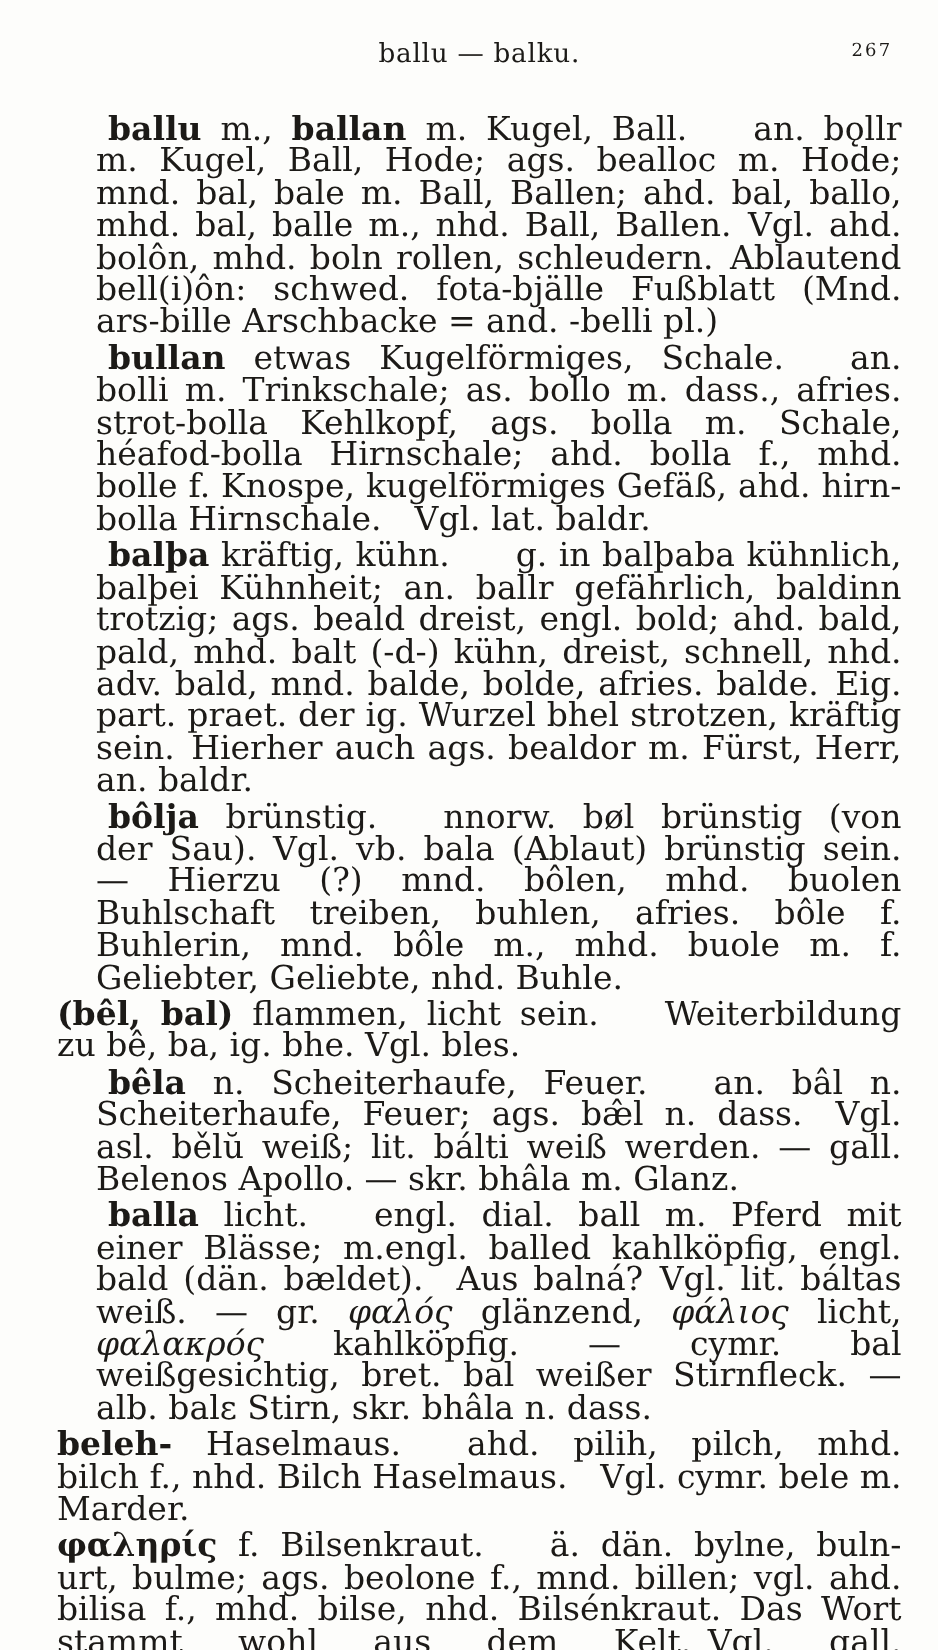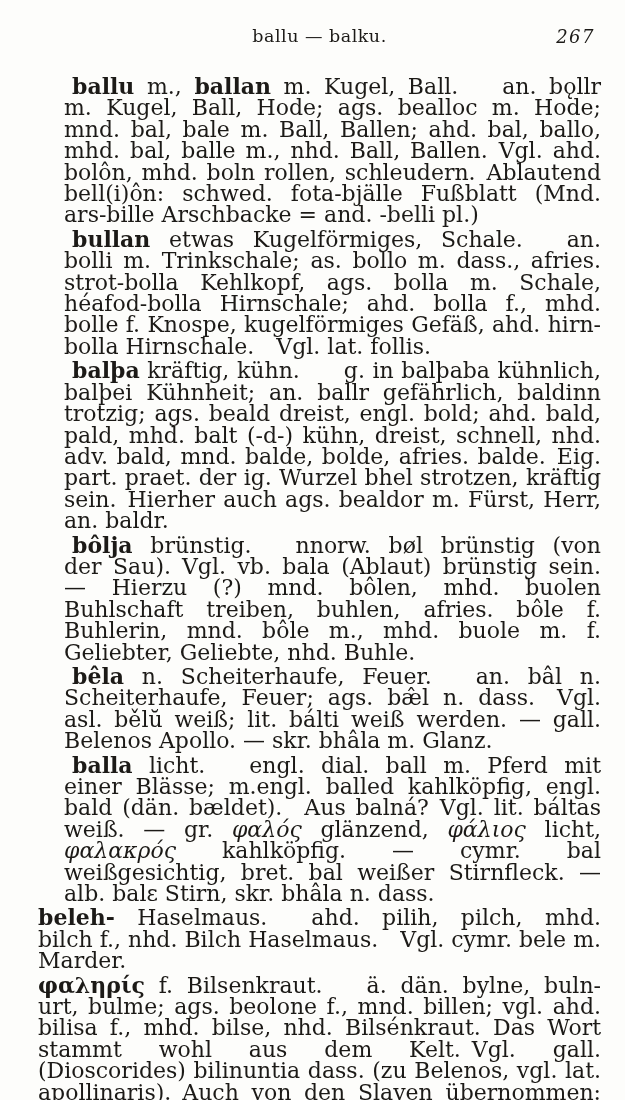--- a/index.html
+++ b/index.html
@@ -9,40 +9,41 @@
     width:625px; height:1100px; overflow:hidden;
     background:var(--paper); color:var(--ink);
     font-family:"DejaVu Serif", serif;
   }
   .page { width:625px; height:782px; padding:26px 24px 0 38px; }
   .running-head { position:relative; height:26px; }
   .head-title {
     text-align:center; font-size:17.5px; letter-spacing:0.5px;
   }
   .page-num {
-    position:absolute; right:6px; top:0; font-size:18px; letter-spacing:1.5px;font-style:italic;
+    position:absolute; right:6px; top:0; font-size:12px; letter-spacing:1.5px;
   }
   .body-text { margin-top:24px; font-size:22px; line-height:21.4px; text-align:justify; }
   p.entry { margin:3px 0; }
   p.entry.sub { margin-left:26px; text-indent:8px; }
   p.entry.main { margin-left:0; text-indent:0; }
   .hw { font-weight:bold; }
   .greek { font-style:italic; }
 </style>
 </head>
 <body>
 
 <div class="page">
   <div class="running-head">
     <div class="head-title">ballu — balku.</div>
     <div class="page-num">267</div>
   </div>
   <div class="body-text">
       <p class="entry sub"><span class="hw">ballu</span><span> m., </span><span class="hw">ballan</span><span> m. Kugel, Ball.  an. bǫllr m. Kugel, Ball, Hode; ags. bealloc m. Hode; mnd. bal, bale m. Ball, Ballen; ahd. bal, ballo, mhd. bal, balle m., nhd. Ball, Ballen. Vgl. ahd. bolôn, mhd. boln rollen, schleudern. Ablautend bell(i)ôn: schwed. fota-bjälle Fußblatt (Mnd. ars-bille Arschbacke = and. -belli pl.)</span></p>
-      <p class="entry sub"><span class="hw">bullan</span><span> etwas Kugelförmiges, Schale.  an. bolli m. Trinkschale; as. bollo m. dass., afries. strot-bolla Kehlkopf, ags. bolla m. Schale, héafod-bolla Hirnschale; ahd. bolla f., mhd. bolle f. Knospe, kugelförmiges Gefäß, ahd. hirn-bolla Hirnschale. Vgl. lat. follis.</span></p>
+      <p class="entry sub"><span class="hw">bullan</span><span> etwas Kugelförmiges, Schale.  an. bolli m. Trinkschale; as. bollo m. dass., afries. strot-bolla Kehlkopf, ags. bolla m. Schale, héafod-bolla Hirnschale; ahd. bolla f., mhd. bolle f. Knospe, kugelförmiges Gefäß, ahd. hirn-bolla Hirnschale. Vgl. lat. baldr.</span></p>
       <p class="entry sub"><span class="hw">balþa</span><span> kräftig, kühn.  g. in balþaba kühnlich, balþei Kühnheit; an. ballr gefährlich, baldinn trotzig; ags. beald dreist, engl. bold; ahd. bald, pald, mhd. balt (-d-) kühn, dreist, schnell, nhd. adv. bald, mnd. balde, bolde, afries. balde. Eig. part. praet. der ig. Wurzel bhel strotzen, kräftig sein. Hierher auch ags. bealdor m. Fürst, Herr, an. baldr.</span></p>
       <p class="entry sub"><span class="hw">bôlja</span><span> brünstig.  nnorw. bøl brünstig (von der Sau). Vgl. vb. bala (Ablaut) brünstig sein. — Hierzu (?) mnd. bôlen, mhd. buolen Buhlschaft treiben, buhlen, afries. bôle f. Buhlerin, mnd. bôle m., mhd. buole m. f. Geliebter, Geliebte, nhd. Buhle.</span></p>
+      <p class="entry main"><span class="hw">(bêl, bal)</span><span> flammen, licht sein.  Weiterbildung zu bê, ba, ig. bhe. Vgl. bles.</span></p>
       <p class="entry sub"><span class="hw">bêla</span><span> n. Scheiterhaufe, Feuer.  an. bâl n. Scheiterhaufe, Feuer; ags. bæ̂l n. dass. Vgl. asl. bělŭ weiß; lit. bálti weiß werden. — gall. Belenos Apollo. — skr. bhâla m. Glanz.</span></p>
       <p class="entry sub"><span class="hw">balla</span><span> licht.  engl. dial. ball m. Pferd mit einer Blässe; m.engl. balled kahlköpfig, engl. bald (dän. bældet). Aus balná? Vgl. lit. báltas weiß. — gr. </span><span class="greek">φαλός</span><span> glänzend, </span><span class="greek">φάλιος</span><span> licht, </span><span class="greek">φαλακρός</span><span> kahlköpfig. — cymr. bal weißgesichtig, bret. bal weißer Stirnfleck. — alb. balε Stirn, skr. bhâla n. dass.</span></p>
       <p class="entry main"><span class="hw">beleh-</span><span> Haselmaus.  ahd. pilih, pilch, mhd. bilch f., nhd. Bilch Haselmaus. Vgl. cymr. bele m. Marder.</span></p>
       <p class="entry main"><span class="hw">φαληρίς</span><span> f. Bilsenkraut.  ä. dän. bylne, buln-urt, bulme; ags. beolone f., mnd. billen; vgl. ahd. bilisa f., mhd. bilse, nhd. Bilsénkraut. Das Wort stammt wohl aus dem Kelt. Vgl. gall. (Dioscorides) bilinuntia dass. (zu Belenos, vgl. lat. apollinaris). Auch von den Slaven übernommen: russ. belená.</span></p>
     </div>
 </div>
 
 </body></html>

